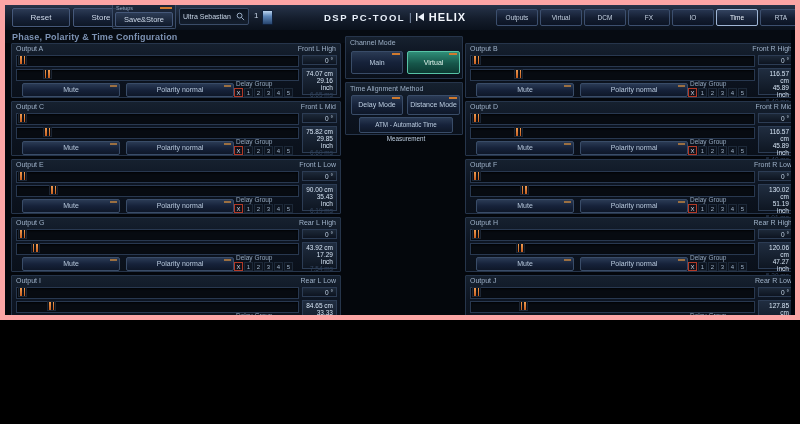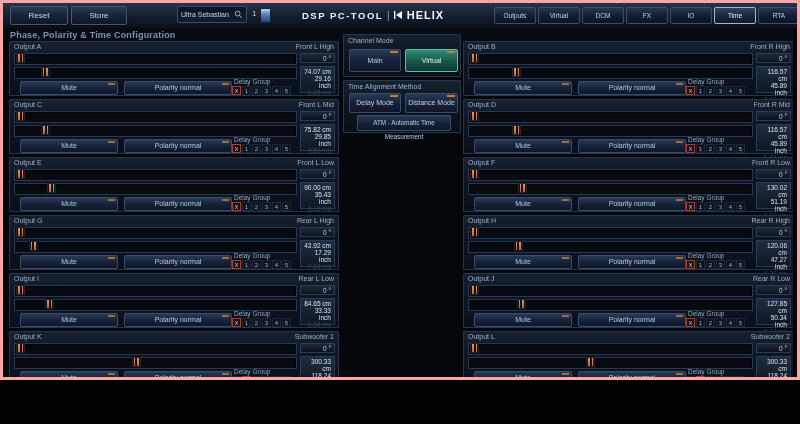--- a/index.html
+++ b/index.html
@@ -1,17 +1,17 @@
 <!DOCTYPE html>
 <html><head>
 <meta charset="utf-8">
 <style>
   html,body{margin:0;padding:0;background:#000;}
-  #app{position:relative;width:800px;height:380px;background:#04070c;overflow:hidden;
-       font-family:"Liberation Sans",sans-serif;color:#b9c9dc;border:3px solid #fca5a5;box-sizing:border-box;}
+  #app{position:relative;width:800px;height:320px;background:#04070c;overflow:hidden;
+       font-family:"Liberation Sans",sans-serif;color:#b9c9dc;border:5px solid #fca5a5;box-sizing:border-box;}
   
   #toolbar{position:absolute;left:0;top:0;width:800px;height:25px;
     background:linear-gradient(180deg,#27344a 0%,#141d2c 55%,#0a111c 100%);
     border-bottom:1px solid #000;}
   .tb-btn{position:absolute;top:3px;height:17px;line-height:17px;text-align:center;
     font-size:8px;color:#cfdaea;
     background:linear-gradient(180deg,#2c3b55 0%,#17233a 50%,#0e1726 100%);
     border:1px solid #45587a;border-radius:2px;box-shadow:0 1px 2px rgba(0,0,0,.6);cursor:pointer;}
   #btn-reset{left:7px;width:56px;}
   #btn-load{left:68px;width:54px;}
@@ -22,21 +22,21 @@
   #btn-save{position:absolute;left:2px;top:7px;width:56px;height:13px;line-height:13px;
     font-size:7.5px;text-align:center;color:#cfdaea;
     background:linear-gradient(180deg,#2c3b55,#101a2b);border:1px solid #45587a;border-radius:2px;cursor:pointer;}
   #profile-box{position:absolute;left:174px;top:3px;width:70px;height:17px;
     background:linear-gradient(180deg,#0c1420,#131d2c);border:1px solid #3a4c68;border-radius:2px;
     display:flex;align-items:center;padding:0 3px;box-sizing:border-box;}
   #profile-box .ptext{flex:1;font-size:7px;color:#c6d3e4;white-space:nowrap;overflow:hidden;}
   #device-count{position:absolute;left:249px;top:6px;font-size:8px;color:#c6d3e4;}
   #device-icon{position:absolute;left:257px;top:5px;width:9px;height:13px;border-radius:1px;
     background:linear-gradient(180deg,#bcd4ee 0%,#5d86b8 40%,#27456e 100%);border:1px solid #10203a;}
-  #logo{position:absolute;left:299px;top:0;height:24px;display:flex;align-items:center;gap:4px;}
+  #logo{position:absolute;left:319px;top:0;height:24px;display:flex;align-items:center;gap:4px;}
   #logo .l1{font-size:9.5px;font-weight:bold;letter-spacing:1.5px;color:#e8f0fa;}
   #logo .lsep{font-size:10px;color:#8fa2bb;}
   #logo .l2{font-size:11px;font-weight:bold;letter-spacing:1px;color:#f2f6fc;}
   #tabs{position:absolute;left:491px;top:4px;display:flex;gap:2px;}
   .tab{width:40px;height:15px;line-height:15px;text-align:center;font-size:6.5px;color:#c4d1e2;
     background:linear-gradient(180deg,#273550 0%,#131d30 55%,#0c1424 100%);
     border:1px solid #3c4f6e;border-radius:2px;cursor:pointer;}
   .tab.active{border-color:#9fb6d6;color:#eaf2fc;
     background:linear-gradient(180deg,#33435f 0%,#19253c 55%,#101a2c 100%);}
   
@@ -101,20 +101,25 @@
   .search-svg{flex:none;}
 </style>
 </head>
 <body>
 
 <div id="app">
 
   <div id="toolbar">
     <div class="tb-btn" id="btn-reset">Reset</div>
     <div class="tb-btn" id="btn-load">Store</div>
+    <div id="save-group">
+      <div class="grp-label">Setups</div>
+      <div class="grp-dash"></div>
+      <div id="btn-save">Save&amp;Store</div>
+    </div>
     <div id="profile-box">
       <span class="ptext">Ultra Sebastian</span>
       <svg class="search-svg" width="9" height="9" viewBox="0 0 10 10">
         <circle cx="4" cy="4" r="2.7" fill="none" stroke="#9db0c7" stroke-width="1.1"></circle>
         <line x1="6" y1="6" x2="9" y2="9" stroke="#9db0c7" stroke-width="1.1"></line>
       </svg>
     </div>
     <div id="device-count">1</div>
     <div id="device-icon"></div>
     <div id="logo">

